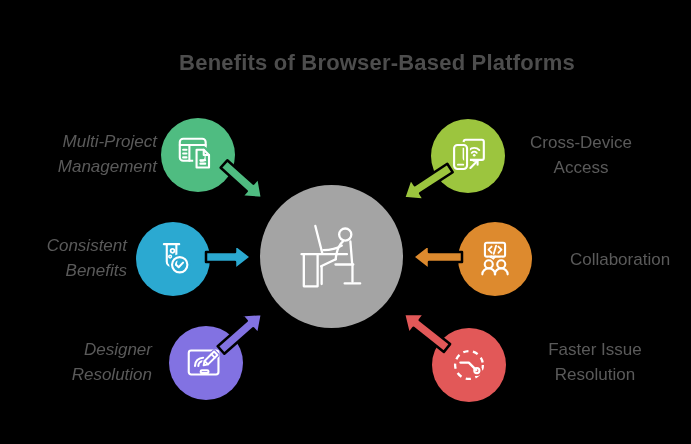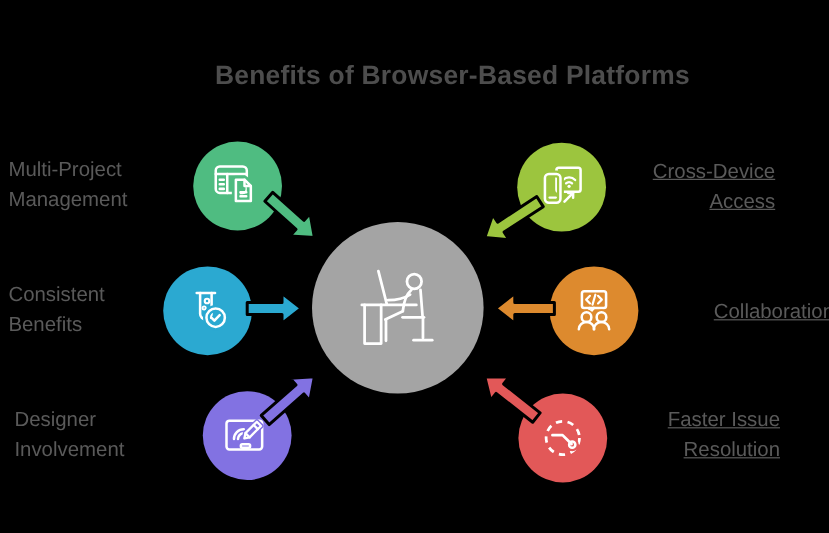--- a/index.html
+++ b/index.html
@@ -15,34 +15,34 @@
     position:absolute;width:74px;height:74px;border-radius:50%;
     display:flex;align-items:center;justify-content:center;
   }
   .center-circle{
     position:absolute;left:260px;top:185px;width:143px;height:143px;border-radius:50%;
     display:flex;align-items:center;justify-content:center;
   }
   .label{
     position:absolute;font-size:17px;line-height:25px;font-weight:400;
   }
-  .label.al-r{}
-  .label.al-l{text-align:right;text-decoration:underline;}
+  .label.al-r{text-align:right;font-style:italic;}
+  .label.al-l{text-align:center;}
   #arrow-layer{position:absolute;left:0;top:0;}
 </style>
 </head>
 <body>
 
 <div id="stage" style="background-color: rgb(0, 0, 0); color: rgb(0, 0, 0);">
 
   <div class="title" style="color: rgb(77, 77, 77);">Benefits of Browser-Based Platforms</div>
 
   <div class="label al-r" style="right: 534px; top: 129px; width: 150px; color: rgb(90, 90, 90);">Multi-Project Management</div>
   <div class="label al-r" style="right: 564px; top: 233px; width: 120px; color: rgb(90, 90, 90);">Consistent Benefits</div>
-  <div class="label al-r" style="right: 539px; top: 337px; width: 140px; color: rgb(90, 90, 90);">Designer Involvement</div>
+  <div class="label al-r" style="right: 539px; top: 337px; width: 140px; color: rgb(90, 90, 90);">Designer Resolution</div>
 
   <div class="label al-l" style="left: 516px; top: 130px; width: 130px; color: rgb(90, 90, 90);">Cross-Device Access</div>
   <div class="label al-l" style="left: 545px; top: 247px; width: 150px; color: rgb(90, 90, 90);">Collaboration</div>
   <div class="label al-l" style="left: 515px; top: 337px; width: 110px; color: rgb(90, 90, 90); margin-left: 25px;">Faster Issue Resolution</div>
 
   <div class="center-circle" style="background-color: rgb(164, 164, 164); color: rgb(164, 164, 164);">
     <svg width="92" height="92" viewBox="0 0 80 80">
       <g fill="none" stroke="#fff" stroke-width="2" stroke-linecap="round" stroke-linejoin="round">
         <path d="M25.5 13 L31.5 36.5"></path>
         <path d="M13.5 37.5 H53"></path>

